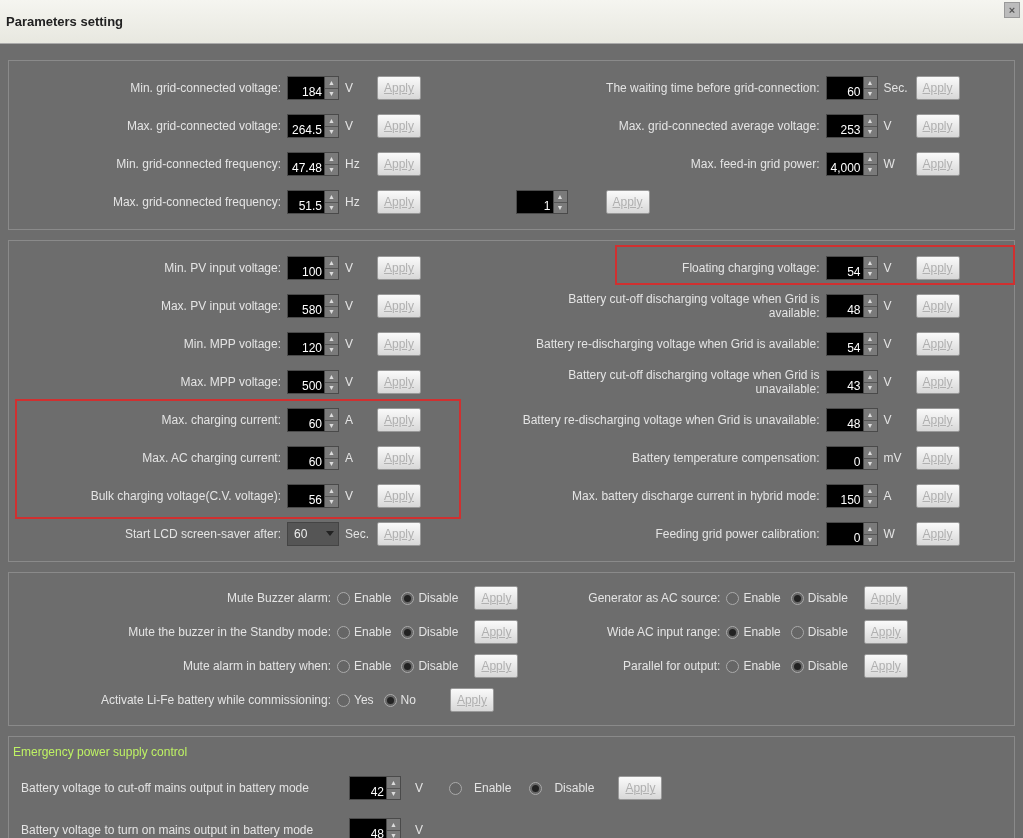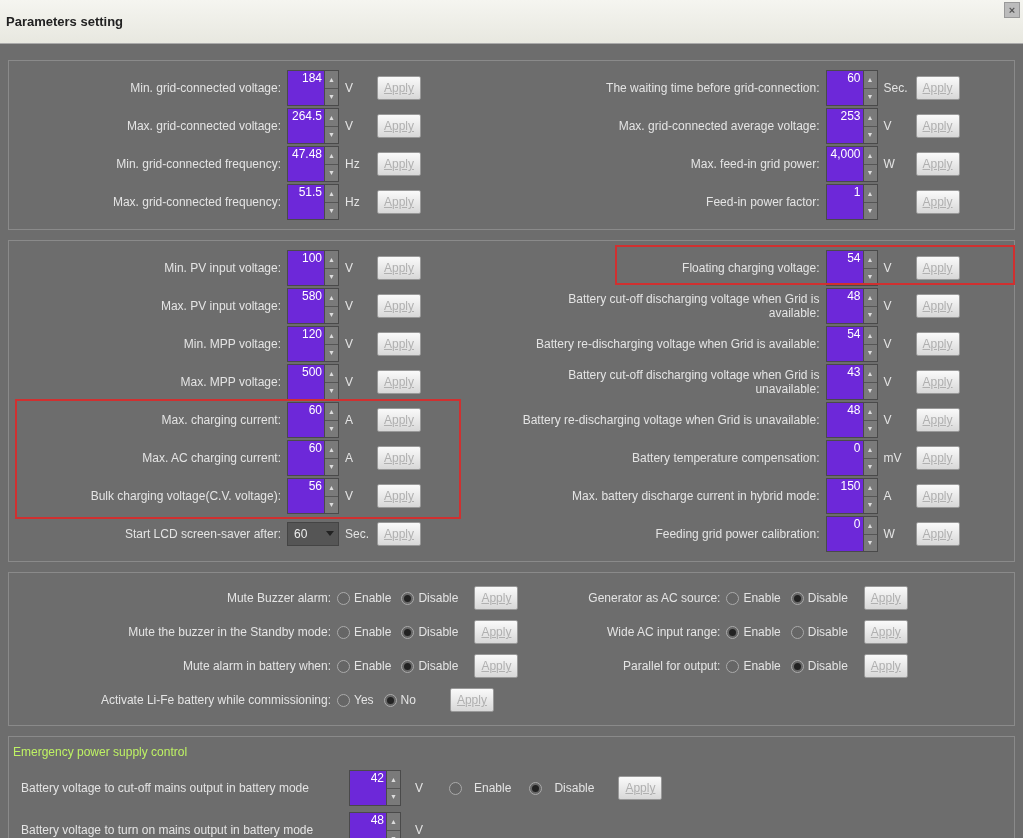--- a/index.html
+++ b/index.html
@@ -54,24 +54,24 @@
     flex: 0 0 auto;
     width: 270px;
     text-align: right;
     color: #e4e4e4;
     padding-right: 6px;
   }
   .col.right .row-label { width: 310px; }
   .spinner {
     display: inline-flex;
     width: 52px;
-    height: 36px;
-    background: #6d28d9;
+    height: 24px;
+    background: #000000;
     border: 1px solid #4a4a4a;
-    align-items: flex-start;
+    align-items: flex-end;
     position: relative;
   }
   .spinner .num {
     flex: 1;
     text-align: right;
     color: #fff;
     padding-right: 2px;
   }
   .spinner .arrows {
     width: 14px; height: 100%;
@@ -233,21 +233,20 @@
               <span class="num">4,000</span>
               <div class="arrows">
                 <div class="arrow up">▲</div>
                 <div class="arrow">▼</div>
               </div>
             </div>
           <div class="unit">W</div>
           <div class="apply-btn">Apply</div>
         </div>
         <div class="row">
-          <div class="row-label">Feed-in power factor:</div>
           <div class="spinner">
               <span class="num">1</span>
               <div class="arrows">
                 <div class="arrow up">▲</div>
                 <div class="arrow">▼</div>
               </div>
             </div>
           <div class="unit"></div>
           <div class="apply-btn">Apply</div>
         </div>

